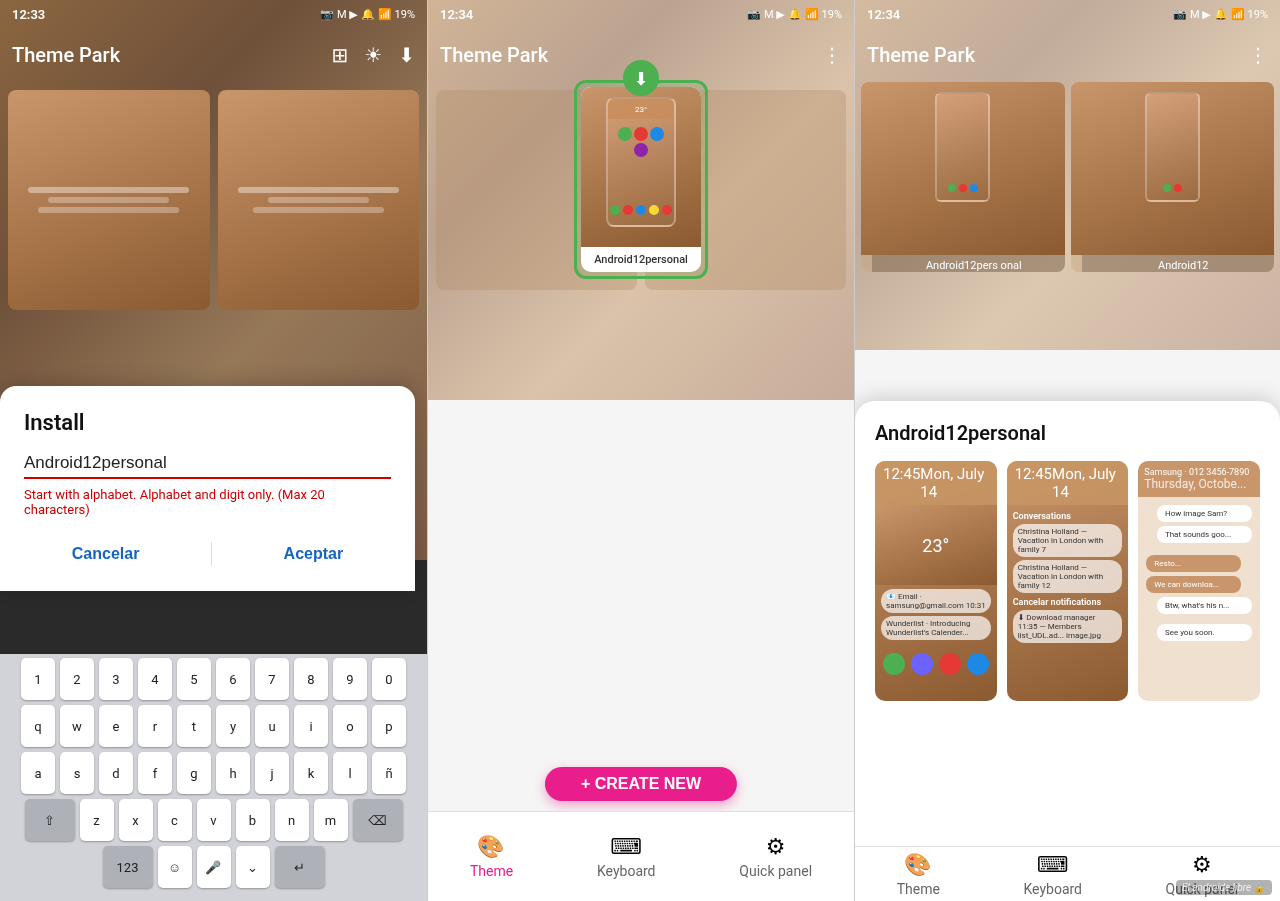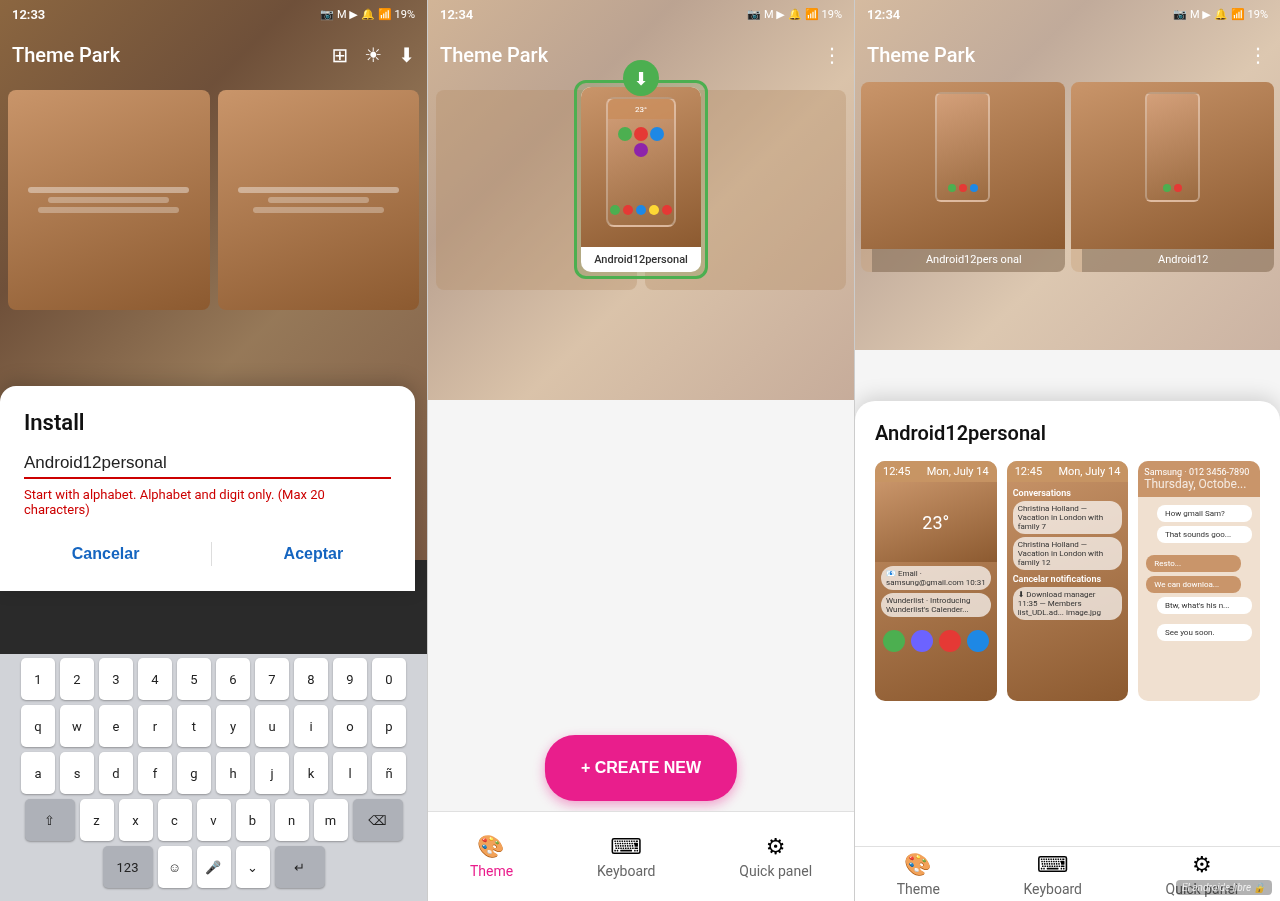--- a/index.html
+++ b/index.html
@@ -307,21 +307,21 @@
       bottom: 100px;
       left: 50%;
       transform: translateX(-50%);
       z-index: 20;
       background: #e91e8c;
       color: #fff;
       font-size: 16px;
       font-weight: 700;
       border: none;
       border-radius: 30px;
-      padding: 24px 36px;
+      padding: 8px 36px;
       cursor: pointer;
       display: flex;
       align-items: center;
       gap: 8px;
       white-space: nowrap;
       box-shadow: 0 4px 12px rgba(233,30,140,0.4);
     }
 
     
     .bottom-nav {
@@ -407,21 +407,21 @@
       display: flex;
       flex-direction: column;
       align-items: center;
     }
     .p3-card-img {
       width: 100%;
       flex: 1;
       background: linear-gradient(160deg, #c9956a 0%, #8c5a30 100%);
     }
     .p3-card-label {
-      padding: 4px 4px 6px;
+      padding: 4px 4px 0;
       font-size: 11px;
       color: #fff;
       text-align: center;
       background: rgba(0,0,0,0.2);
       width: 100%;
       margin-left: 22px;
     }
 
     
     .detail-card {
@@ -456,21 +456,21 @@
     .detail-preview-inner {
       width: 100%;
       height: 100%;
     }
     
     .notif-bar-sim {
       background: rgba(200,150,100,0.8);
       padding: 4px 8px;
       display: flex;
       justify-content: space-between;
-      font-size: 11px;
+      font-size: 15px;
       color: #fff;
     }
     .notif-list-sim {
       padding: 4px 6px;
     }
     .notif-item-sim {
       background: rgba(255,255,255,0.7);
       border-radius: 12px;
       padding: 3px 5px;
       margin-bottom: 3px;
@@ -849,21 +849,21 @@
         </div>
       </div>
 
       <div class="detail-preview detail-preview-chat">
         <div class="detail-preview-inner">
           <div style="background:#c9956a;padding:6px;font-size:9px;color:#fff;">
             <div>Samsung · 012 3456-7890</div>
             <div style="font-size:12px;opacity:0.8;">Thursday, Octobe...</div>
           </div>
           <div class="chat-sim">
-            <div class="chat-bubble-r">How gmail Sam?</div>
+            <div class="chat-bubble-r">How image Sam?</div>
             <div class="chat-bubble-r">That sounds goo...</div>
             <div style="height:8px;"></div>
             <div class="chat-bubble-l">Resto...</div>
             <div class="chat-bubble-l">We can downloa...</div>
             <div class="chat-bubble-r">Btw, what's his n...</div>
             <div style="height:6px;"></div>
             <div class="chat-bubble-r">See you soon.</div>
           </div>
         </div>
       </div>

